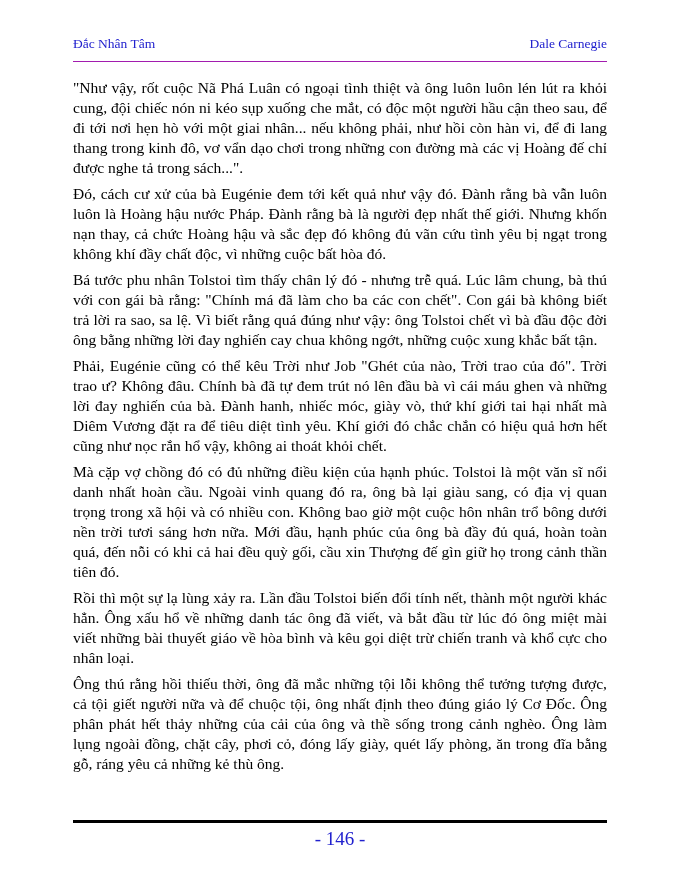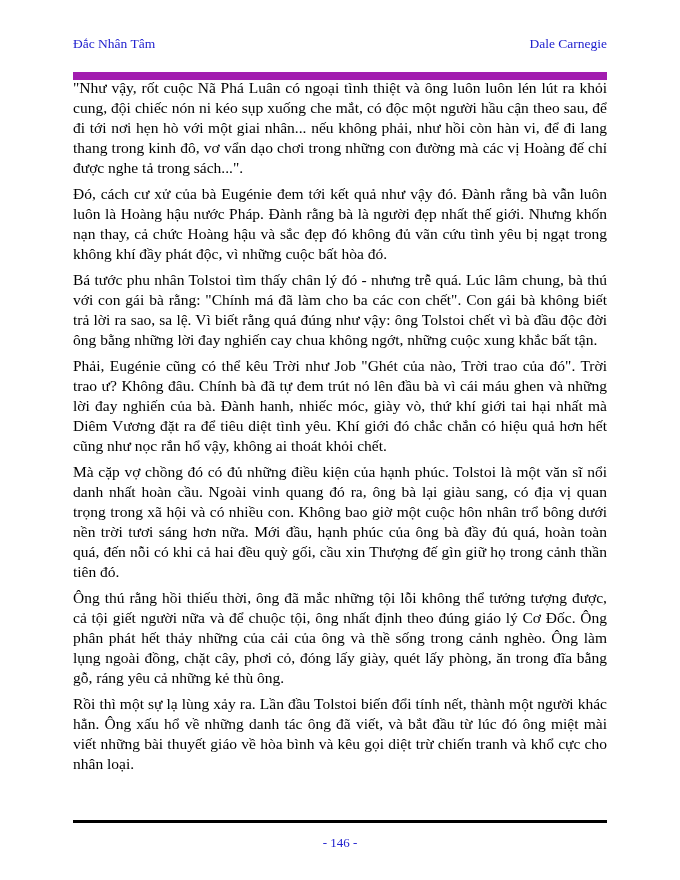--- a/index.html
+++ b/index.html
@@ -15,63 +15,63 @@
   .page-header {
     position: absolute;
     top: 36px;
     left: 73px;
     right: 73px;
     display: flex;
     justify-content: space-between;
     align-items: flex-end;
     font-size: 13.5px;
     color: var(--accent, #2121CE);
-    border-bottom: 8px solid #a21caf;
-    padding-bottom: 20px;
+    border-bottom: 1px solid #a21caf;
+    padding-bottom: 9px;
   }
   .body-text {
     position: absolute;
     top: 78px;
     left: 73px;
     right: 73px;
     font-size: 15.5px;
     line-height: 20px;
     color: #000000;
     text-align: justify;
   }
   .body-text p { margin-bottom: 6px; }
   .page-footer {
     position: absolute;
     top: 820px;
     left: 73px;
     right: 73px;
     border-top: 3px solid #000000;
     text-align: center;
-    font-size: 13px;
+    font-size: 19px;
     color: var(--accent, #2121CE);
-    padding-top: 12px;
+    padding-top: 5px;
   }
 </style>
 </head>
 <body>
 
 <div class="page">
 
   <div class="page-header">
     <span>Đắc Nhân Tâm</span>
     <span>Dale Carnegie</span>
   </div>
 
   <div class="body-text">
     <p>"Như vậy, rốt cuộc Nã Phá Luân có ngoại tình thiệt và ông luôn luôn lén lút ra khỏi cung, đội chiếc nón ni kéo sụp xuống che mắt, có độc một người hầu cận theo sau, để đi tới nơi hẹn hò với một giai nhân... nếu không phải, như hồi còn hàn vi, để đi lang thang trong kinh đô, vơ vẩn dạo chơi trong những con đường mà các vị Hoàng đế chỉ được nghe tả trong sách...".</p>
-    <p>Đó, cách cư xử của bà Eugénie đem tới kết quả như vậy đó. Đành rằng bà vẫn luôn luôn là Hoàng hậu nước Pháp. Đành rằng bà là người đẹp nhất thế giới. Nhưng khốn nạn thay, cả chức Hoàng hậu và sắc đẹp đó không đủ vãn cứu tình yêu bị ngạt trong không khí đầy phát độc, vì những cuộc bất hòa đó.</p>
+    <p>Đó, cách cư xử của bà Eugénie đem tới kết quả như vậy đó. Đành rằng bà vẫn luôn luôn là Hoàng hậu nước Pháp. Đành rằng bà là người đẹp nhất thế giới. Nhưng khốn nạn thay, cả chức Hoàng hậu và sắc đẹp đó không đủ vãn cứu tình yêu bị ngạt trong không khí đầy chất độc, vì những cuộc bất hòa đó.</p>
     <p>Bá tước phu nhân Tolstoi tìm thấy chân lý đó - nhưng trễ quá. Lúc lâm chung, bà thú với con gái bà rằng: "Chính má đã làm cho ba các con chết". Con gái bà không biết trả lời ra sao, sa lệ. Vì biết rằng quá đúng như vậy: ông Tolstoi chết vì bà đầu độc đời ông bằng những lời đay nghiến cay chua không ngớt, những cuộc xung khắc bất tận.</p>
     <p>Phải, Eugénie cũng có thể kêu Trời như Job "Ghét của nào, Trời trao của đó". Trời trao ư? Không đâu. Chính bà đã tự đem trút nó lên đầu bà vì cái máu ghen và những lời đay nghiến của bà. Đành hanh, nhiếc móc, giày vò, thứ khí giới tai hại nhất mà Diêm Vương đặt ra để tiêu diệt tình yêu. Khí giới đó chắc chắn có hiệu quả hơn hết cũng như nọc rắn hổ vậy, không ai thoát khỏi chết.</p>
     <p>Mà cặp vợ chồng đó có đủ những điều kiện của hạnh phúc. Tolstoi là một văn sĩ nổi danh nhất hoàn cầu. Ngoài vinh quang đó ra, ông bà lại giàu sang, có địa vị quan trọng trong xã hội và có nhiều con. Không bao giờ một cuộc hôn nhân trổ bông dưới nền trời tươi sáng hơn nữa. Mới đầu, hạnh phúc của ông bà đầy đủ quá, hoàn toàn quá, đến nỗi có khi cả hai đều quỳ gối, cầu xin Thượng đế gìn giữ họ trong cảnh thần tiên đó.</p>
+    <p>Rồi thì một sự lạ lùng xảy ra. Lần đầu Tolstoi biến đổi tính nết, thành một người khác hẳn. Ông xấu hổ về những danh tác ông đã viết, và bắt đầu từ lúc đó ông miệt mài viết những bài thuyết giáo về hòa bình và kêu gọi diệt trừ chiến tranh và khổ cực cho nhân loại.</p>
     <p>Ông thú rằng hồi thiếu thời, ông đã mắc những tội lỗi không thể tưởng tượng được, cả tội giết người nữa và để chuộc tội, ông nhất định theo đúng giáo lý Cơ Đốc. Ông phân phát hết thảy những của cải của ông và thề sống trong cảnh nghèo. Ông làm lụng ngoài đồng, chặt cây, phơi cỏ, đóng lấy giày, quét lấy phòng, ăn trong đĩa bằng gỗ, ráng yêu cả những kẻ thù ông.</p>
-    <p>Rồi thì một sự lạ lùng xảy ra. Lần đầu Tolstoi biến đổi tính nết, thành một người khác hẳn. Ông xấu hổ về những danh tác ông đã viết, và bắt đầu từ lúc đó ông miệt mài viết những bài thuyết giáo về hòa bình và kêu gọi diệt trừ chiến tranh và khổ cực cho nhân loại.</p>
   </div>
 
   <div class="page-footer">
     <span>- 146 -</span>
   </div>
 
 </div>
 
 </body></html>

